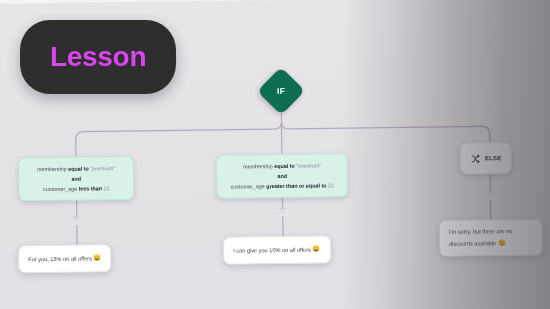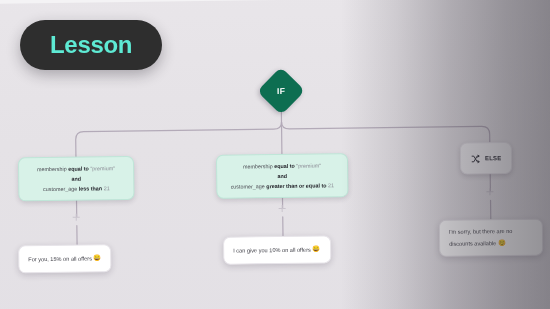--- a/index.html
+++ b/index.html
@@ -147,25 +147,25 @@
         rgba(64,60,70,0.34) 82%,
         rgba(52,49,58,0.46) 92%,
         rgba(46,43,52,0.52) 100%);
   }
 
   
   #lesson-badge {
     position: absolute;
     left: 20px;
     top: 20px;
-    padding: 11px 30px;
+    padding: 21px 30px;
     background: #2e2e2e;
     border-radius: 30px;
-    color: #5eead4;
-    font-size: 24px;
+    color: #d946ef;
+    font-size: 28px;
     font-weight: bold;
     letter-spacing: -0.3px;
     box-shadow: 0 5px 14px rgba(30,25,35,0.30);
   }
 </style>
 </head>
 <body>
 
 <div id="stage">
 

